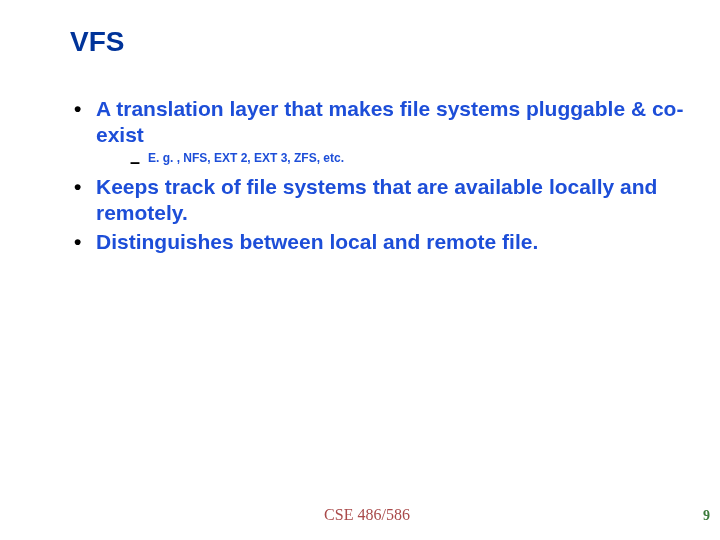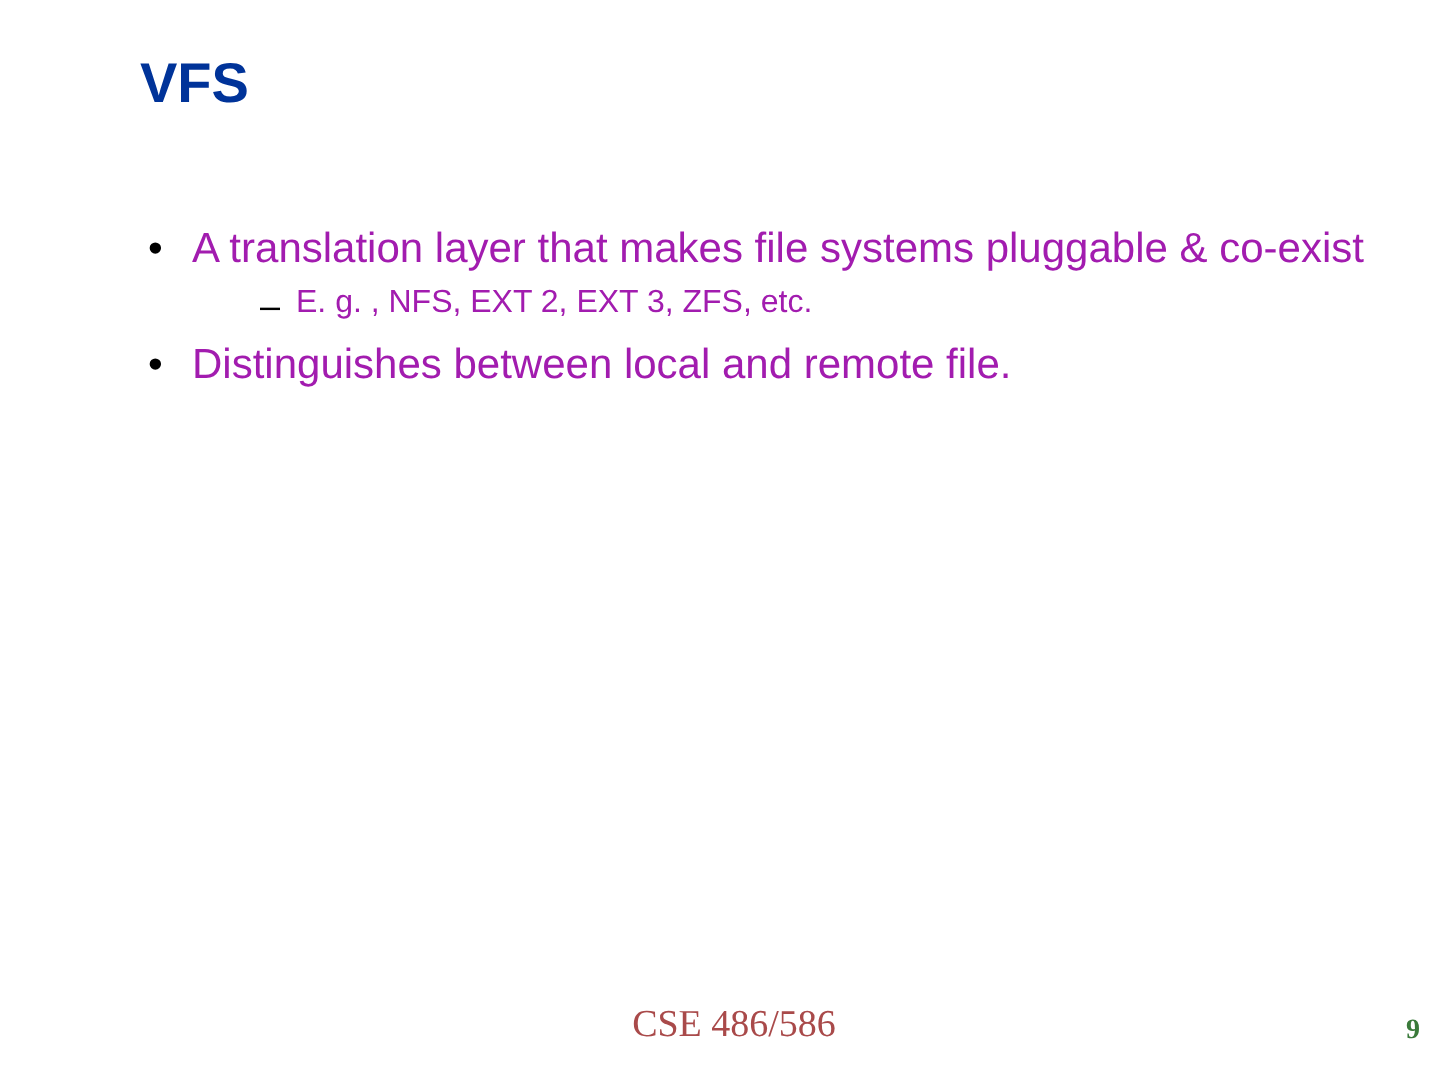--- a/index.html
+++ b/index.html
@@ -23,24 +23,25 @@
     position: absolute;
     top: 26px;
     left: 54px;
     font-size: 28px;
     font-weight: bold;
     color: #003399;
     font-family: Arial, Helvetica, sans-serif;
   }
   .body {
     position: absolute;
-    top: 112px;
+    top: 96px;
     left: 54px;
     right: 40px;
-    color: #a21caf;
+    color: #1d4ed8;
+    font-weight: bold;
   }
   ul.level1 {
     list-style: none;
     margin: 0;
     padding: 0;
   }
   ul.level1 > li {
     position: relative;
     padding-left: 26px;
     font-size: 21px;
@@ -56,38 +57,38 @@
     color: #000;
   }
   ul.level2 {
     list-style: none;
     margin: 4px 0 8px 0;
     padding: 0;
   }
   ul.level2 > li {
     position: relative;
     padding-left: 52px;
-    font-size: 16px;
+    font-size: 12px;
     line-height: 1.25;
   }
   ul.level2 > li::before {
     content: "–";
     position: absolute;
     left: 34px;
     top: 0;
     font-size: 18px;
     color: #000;
   }
   .footer-center {
     position: absolute;
     bottom: 16px;
     left: 0;
     width: 702px;
     text-align: center;
-    font-size: 19px;
+    font-size: 16px;
     color: #a94a4a;
     font-family: "Times New Roman", Times, serif;
   }
   .footer-right {
     position: absolute;
     bottom: 16px;
     right: 26px;
     font-size: 14px;
     font-weight: bold;
     color: #3a7a3a;
@@ -105,20 +106,23 @@
     <ul class="level1">
       <li>
         <span>A translation layer that makes file systems pluggable &amp; co-exist</span>
         <ul class="level2">
           <li>
             <span>E. g. , NFS, EXT 2, EXT 3, ZFS, etc.</span>
           </li>
         </ul>
       </li>
       <li>
+        <span>Keeps track of file systems that are available locally and remotely.</span>
+      </li>
+      <li>
         <span>Distinguishes between local and remote file.</span>
       </li>
     </ul>
   </div>
 
   <div class="footer-center">CSE 486/586</div>
   <div class="footer-right">9</div>
 
 </div>
 

